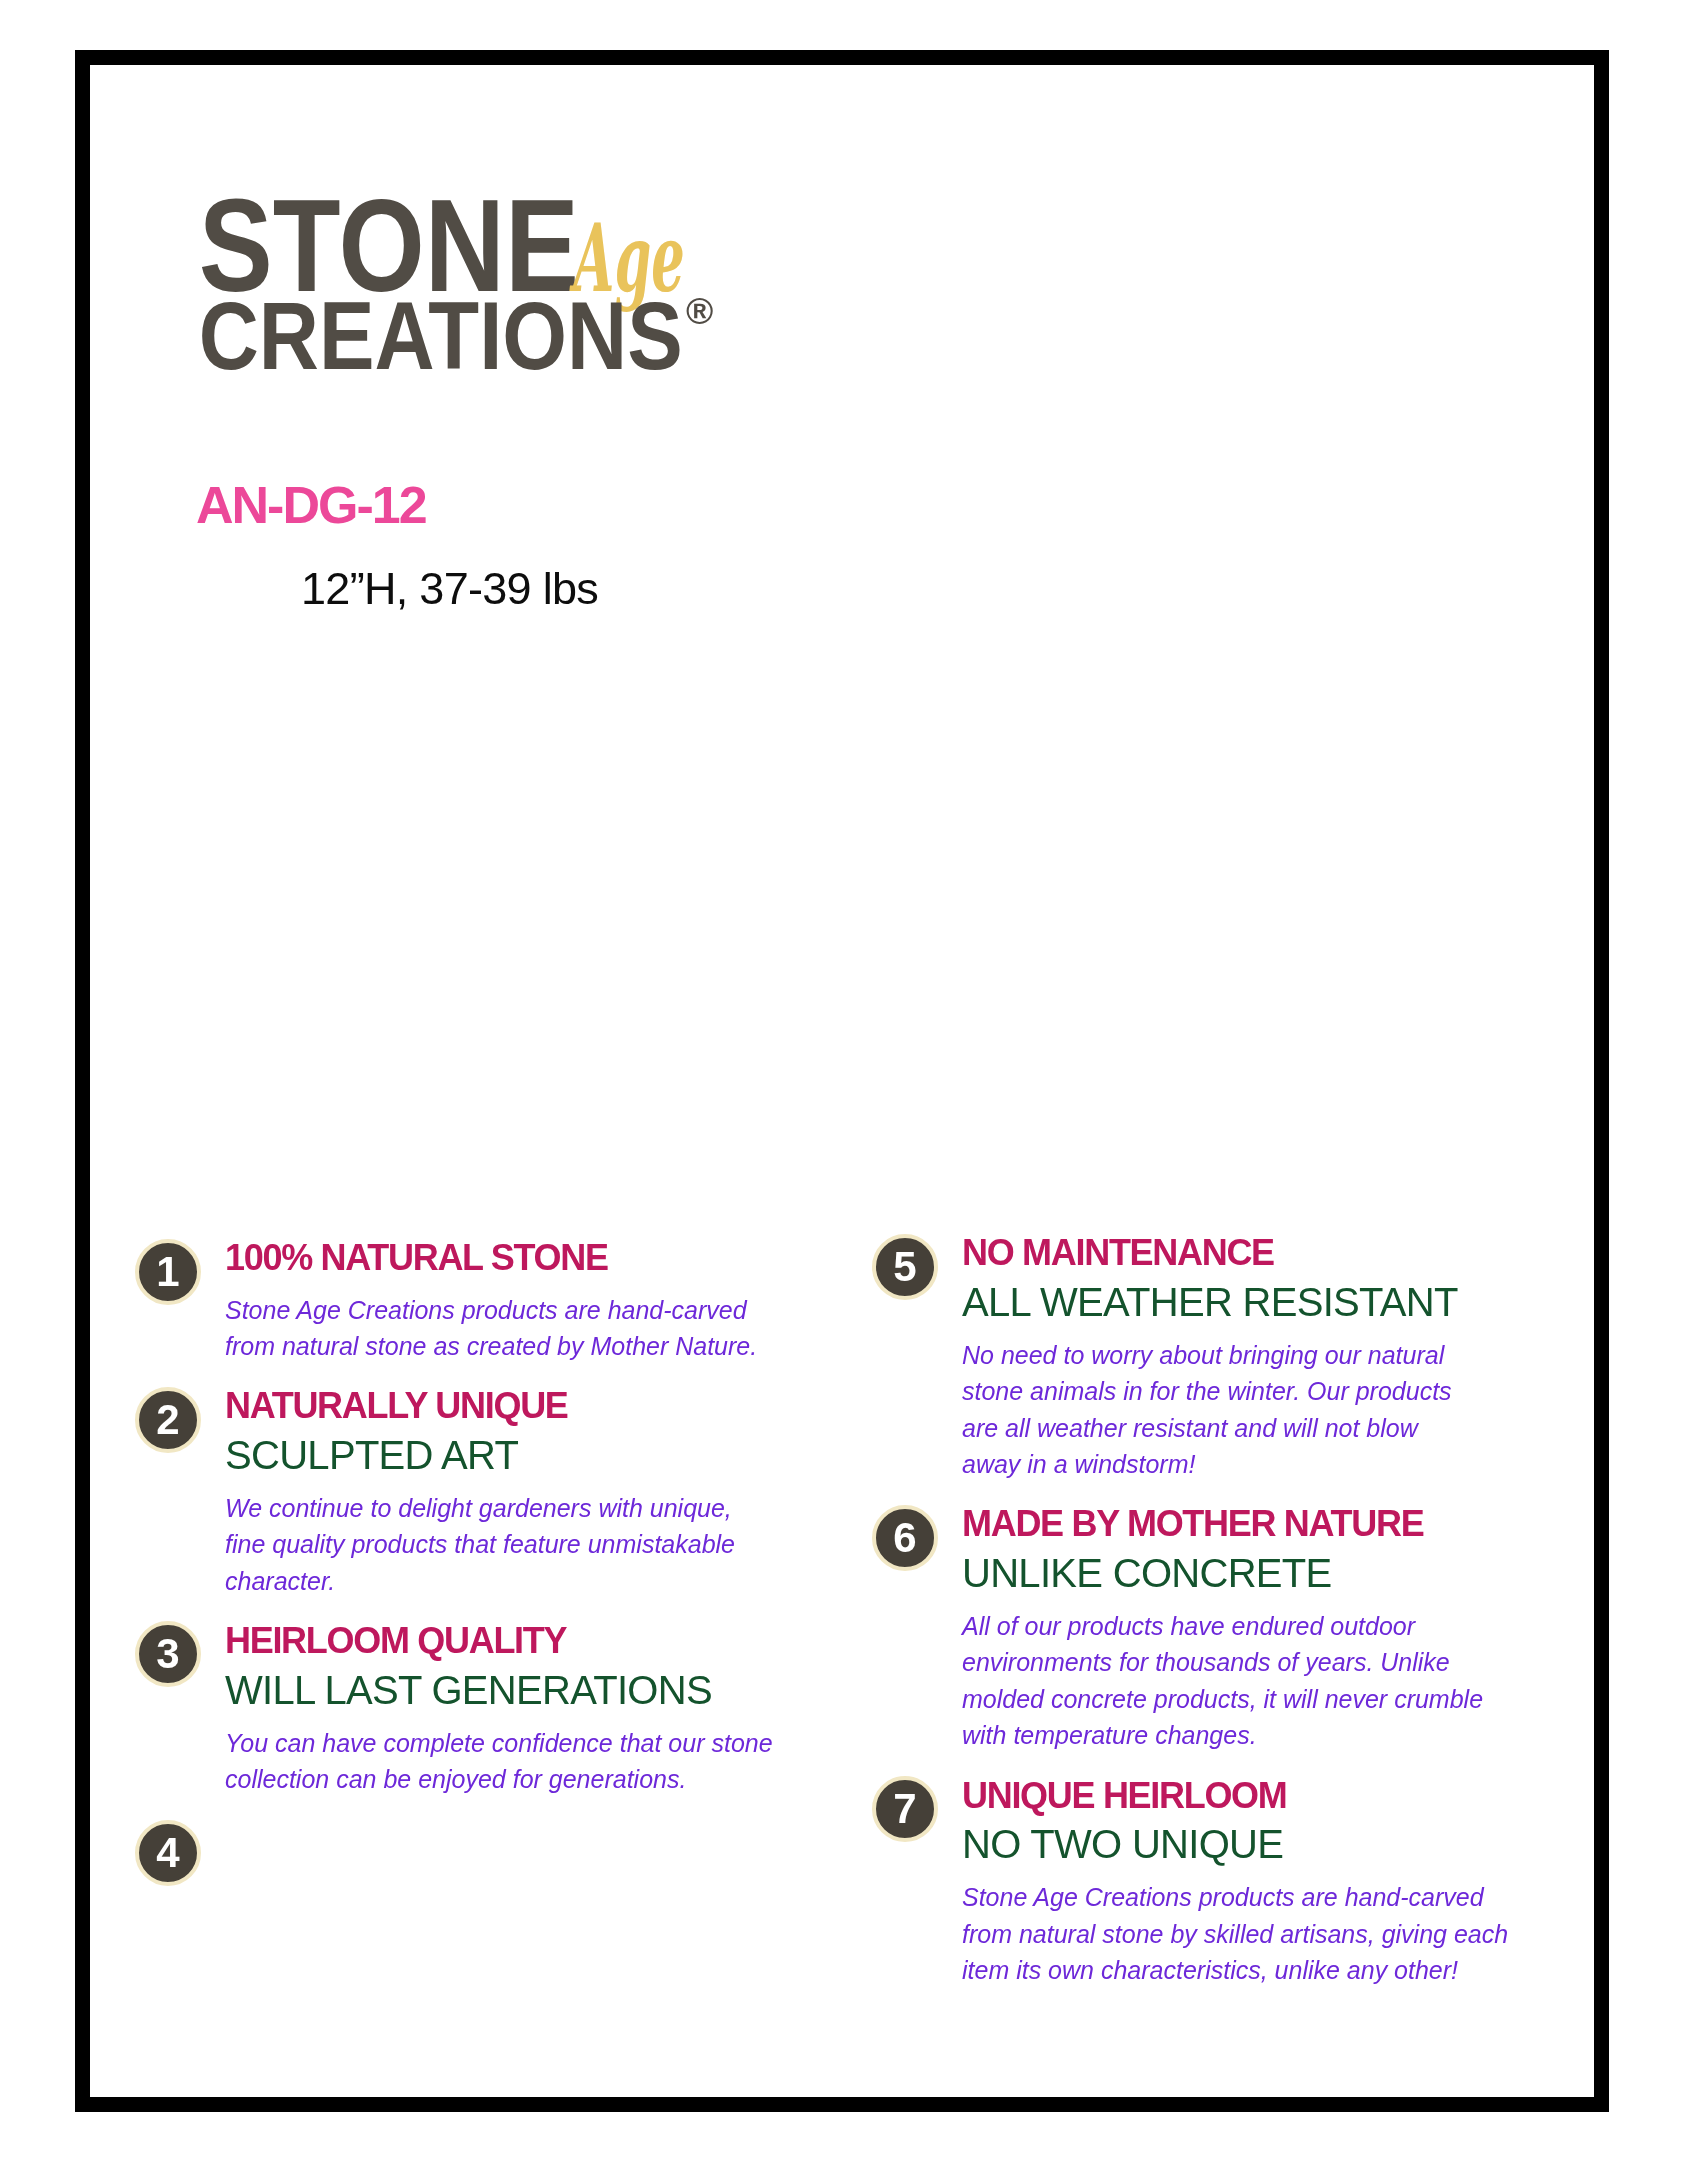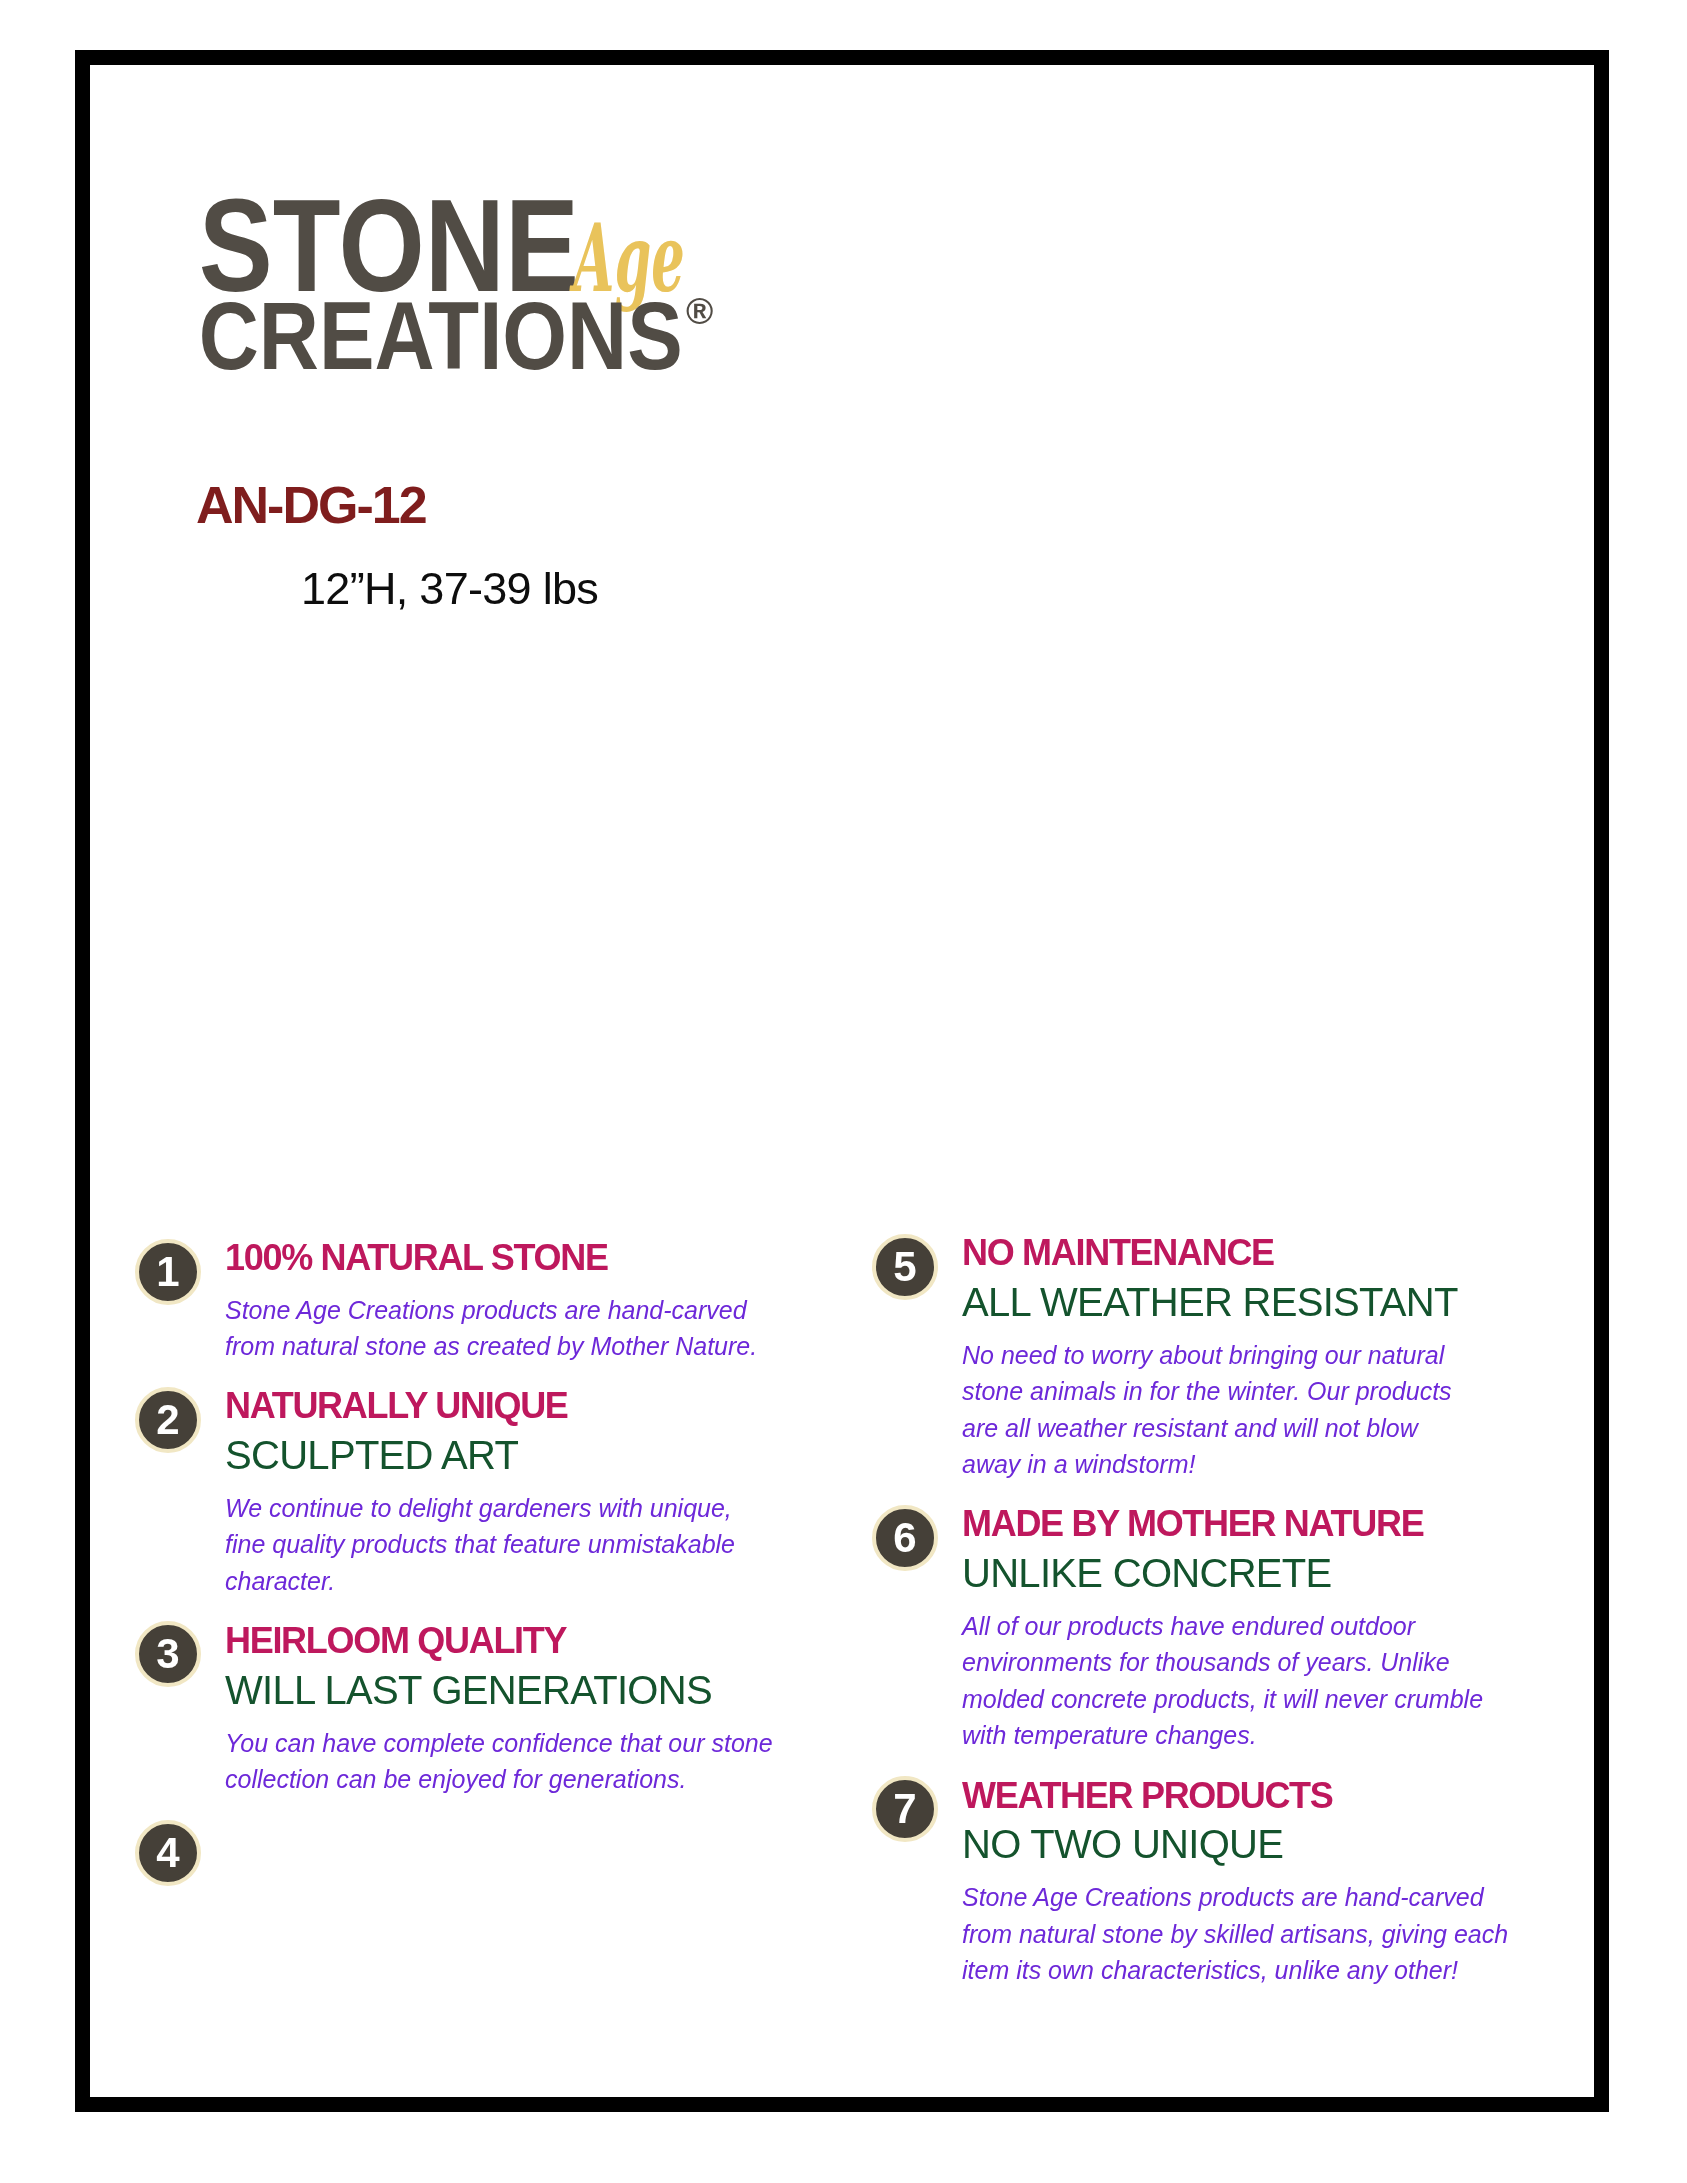--- a/index.html
+++ b/index.html
@@ -12,21 +12,21 @@
   }
 
   
   .brand-logo { position:absolute; left:195px; top:192px; width:543px; height:205px; }
 
   
   .product-header {
     position:absolute; left:196px; top:478px;
     display:flex; gap:89px;
     font-weight:bold; font-size:52px; line-height:1.05;
-    color:#7f1d1d; letter-spacing:-2px;
+    color:#ec4899; letter-spacing:-2px;
   }
   .product-specs {
     position:absolute; left:301px; top:564px;
     font-size:45px; line-height:1.1; color:#0d0d0d; letter-spacing:-0.7px;
   }
 
   
   .features-col { position:absolute; width:754px; }
   .features-col.left  { left:135px;  top:1236px; }
   .features-col.right { left:872px; top:1231px; }
@@ -130,21 +130,21 @@
       <div class="fbody">All of our products have endured outdoor
 environments for thousands of years. Unlike
 molded concrete products, it will never crumble
 with temperature changes.</div>
     </div>
   </div>
 
   <div class="feature">
     <div class="badge">7</div>
     <div class="ftext">
-      <div class="ftitle">WEATHER PRODUCTS</div>
+      <div class="ftitle">UNIQUE HEIRLOOM</div>
       <div class="fsubtitle">NO TWO UNIQUE</div>
       <div class="fbody">Stone Age Creations products are hand-carved
 from natural stone by skilled artisans, giving each
 item its own characteristics, unlike any other!</div>
     </div>
   </div>
 
 </div>
 
 

